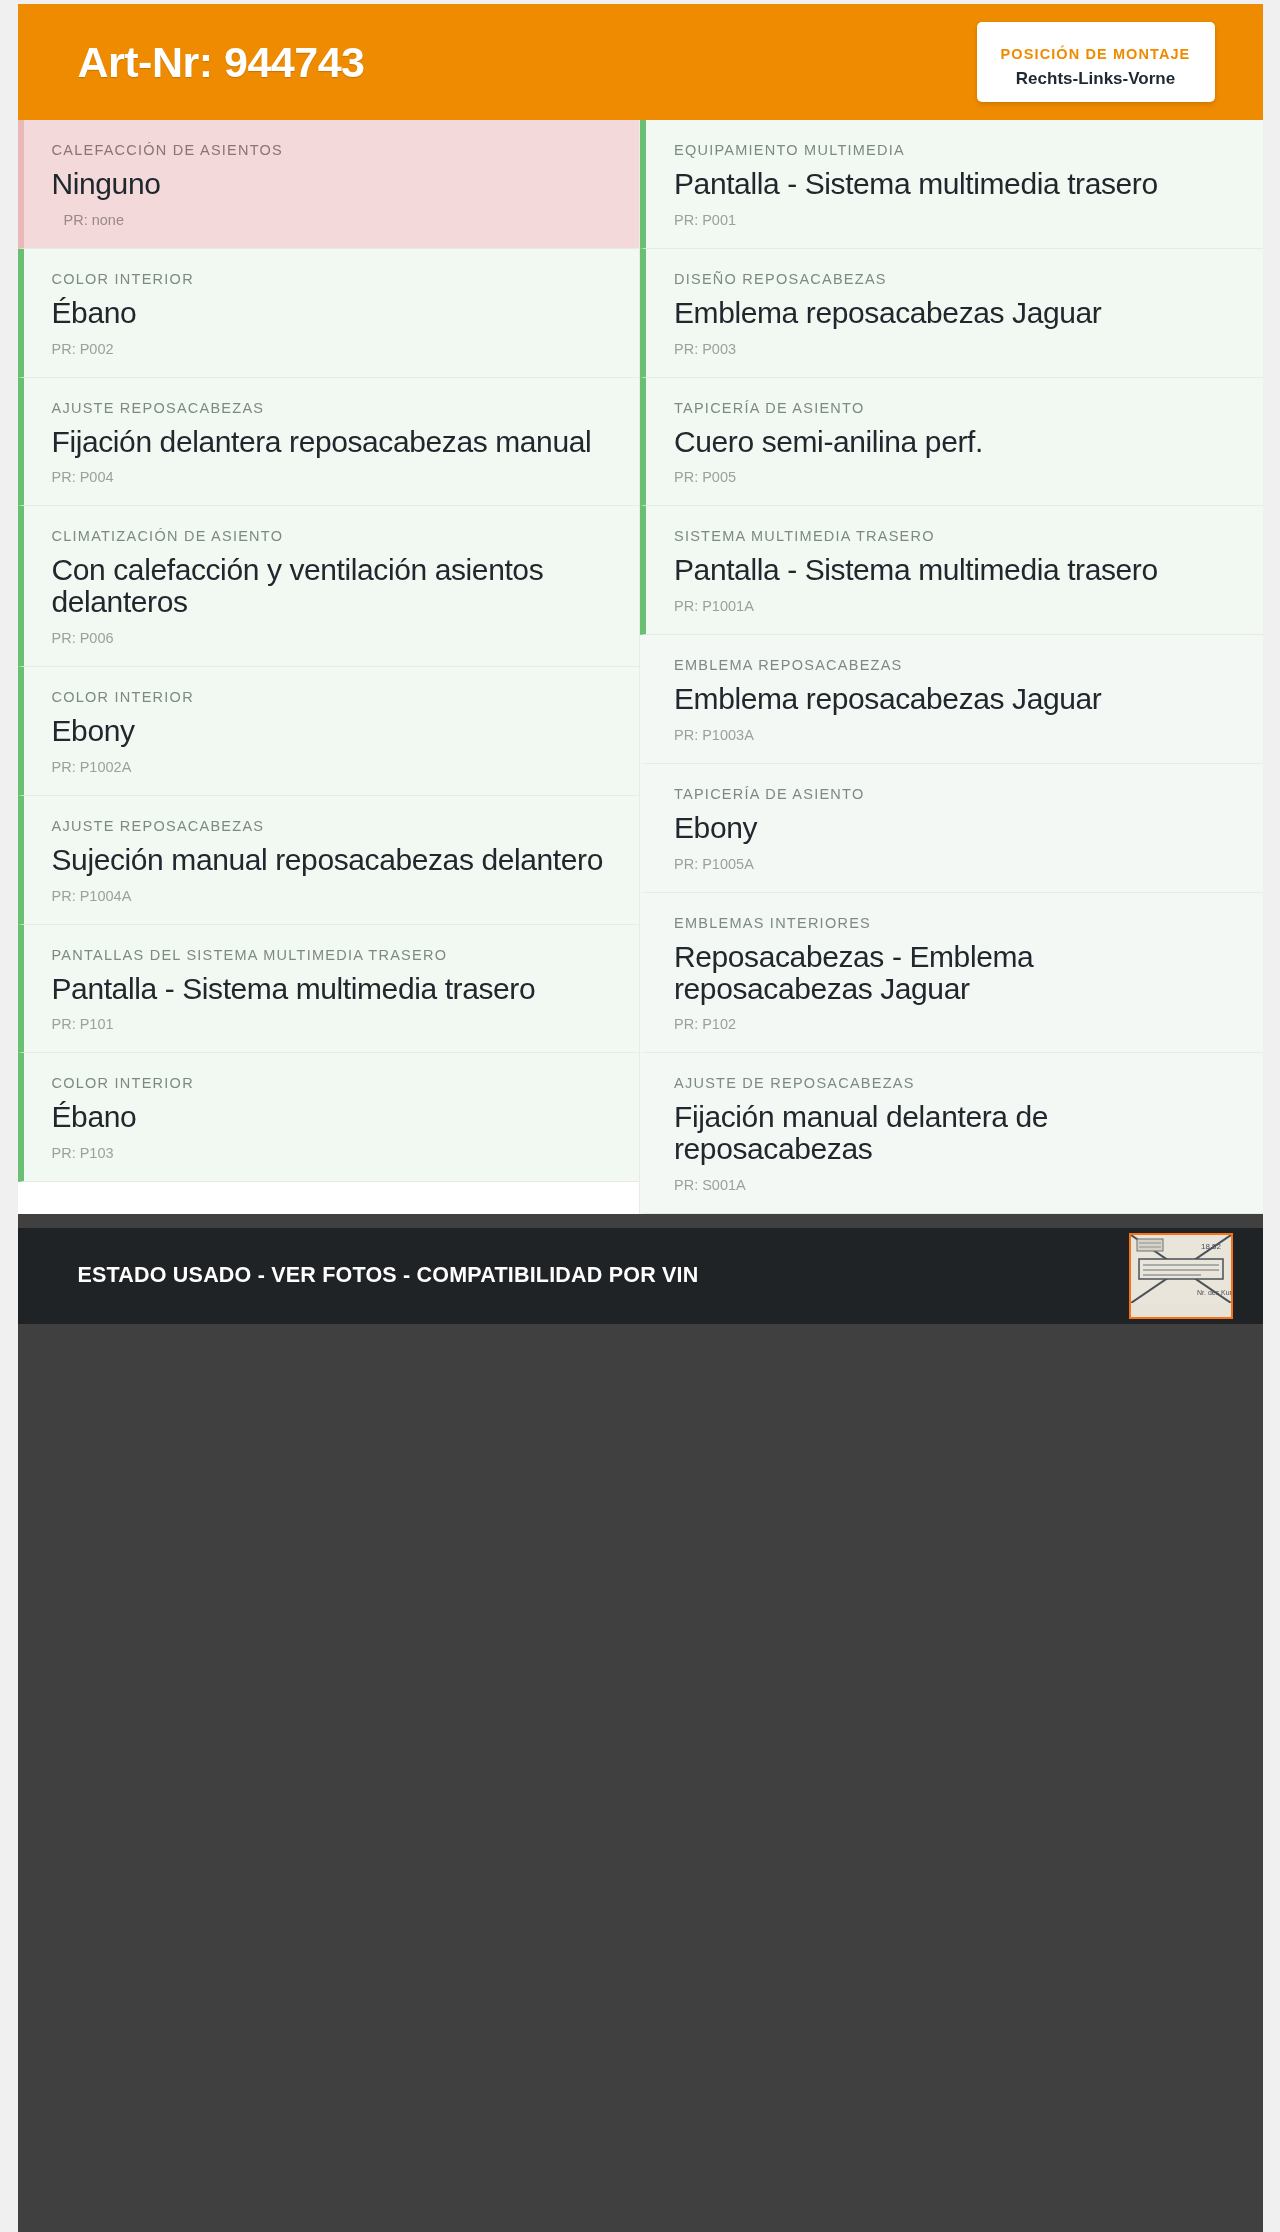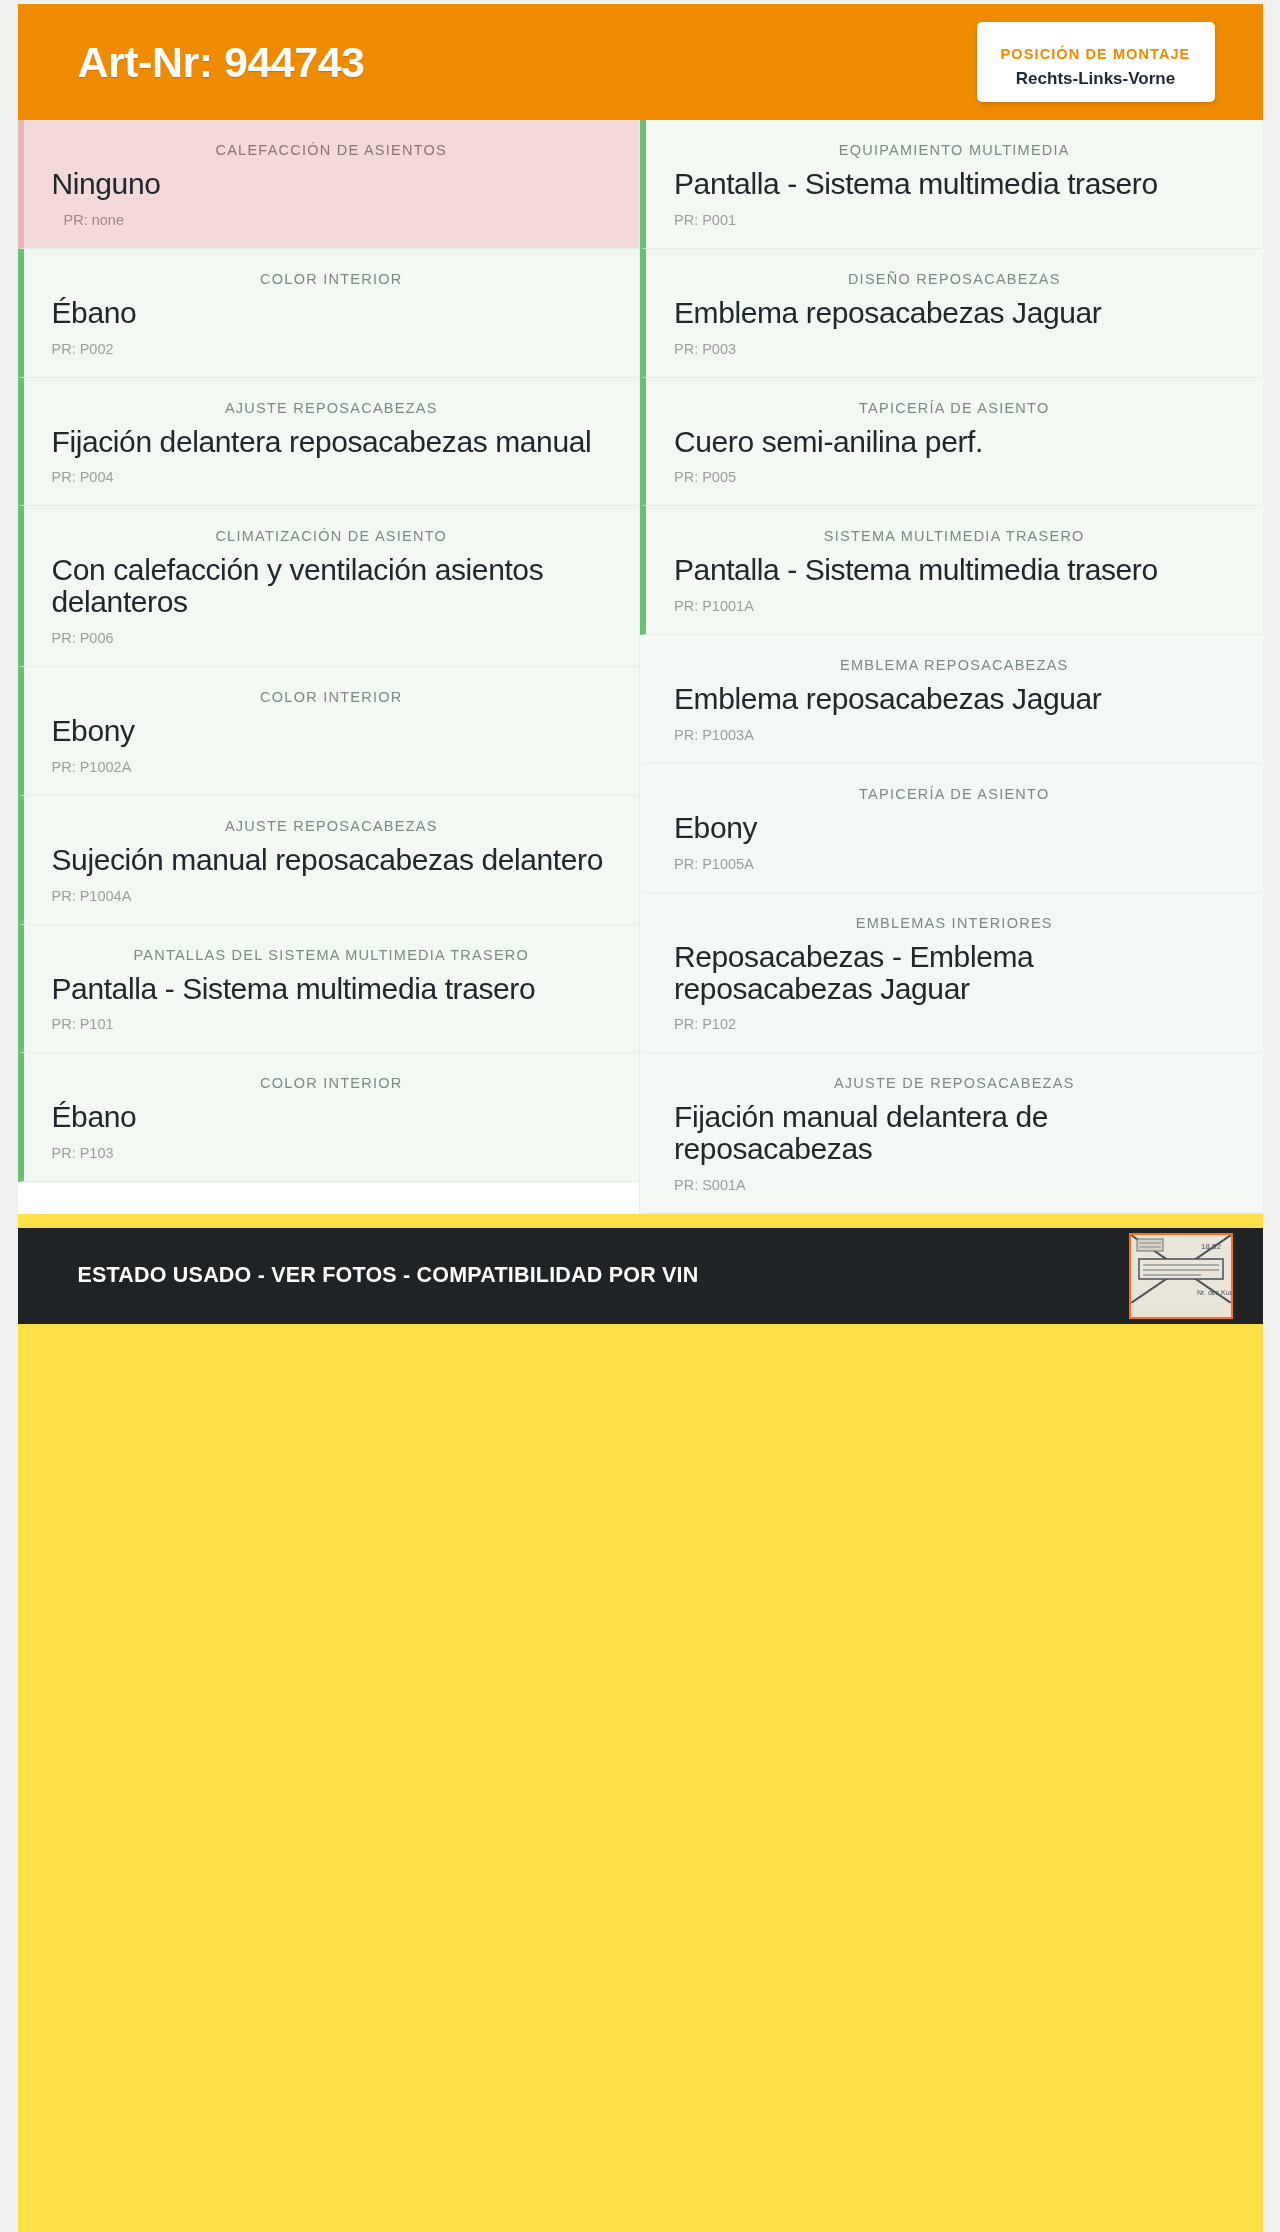--- a/index.html
+++ b/index.html
@@ -14,21 +14,21 @@
   .page {
     width: 1280px;
     min-height: 2232px;
     background: #f0f0f0;
     display: flex;
     justify-content: center;
     padding-top: 4px;
   }
   .card {
     width: 1245px;
-    background: #fde047;
+    background: #404040;
     margin: 0 auto;
     position: relative;
   }
 
   
   .header {
     background: #ef8b00;
     height: 116px;
     display: flex;
     align-items: center;
@@ -89,21 +89,20 @@
   .item.pink   { border-left-color: #e9b9b9; background: #f3d9d9; }
   .item.plain  { border-left-color: transparent; background: #f4f8f4; }
 
   .item-label {
     font-size: 14.5px;
     letter-spacing: 1.25px;
     text-transform: uppercase;
     color: #7d8a84;
     font-weight: normal;
     margin-bottom: 10px;
-    text-align: center;
   }
   .item.pink .item-label { color: #8a7474; }
   .item-value {
     font-size: 30px;
     line-height: 1.06;
     font-weight: normal;
     color: #20282e;
     letter-spacing: -0.4px;
     margin-bottom: 12px;
   }

